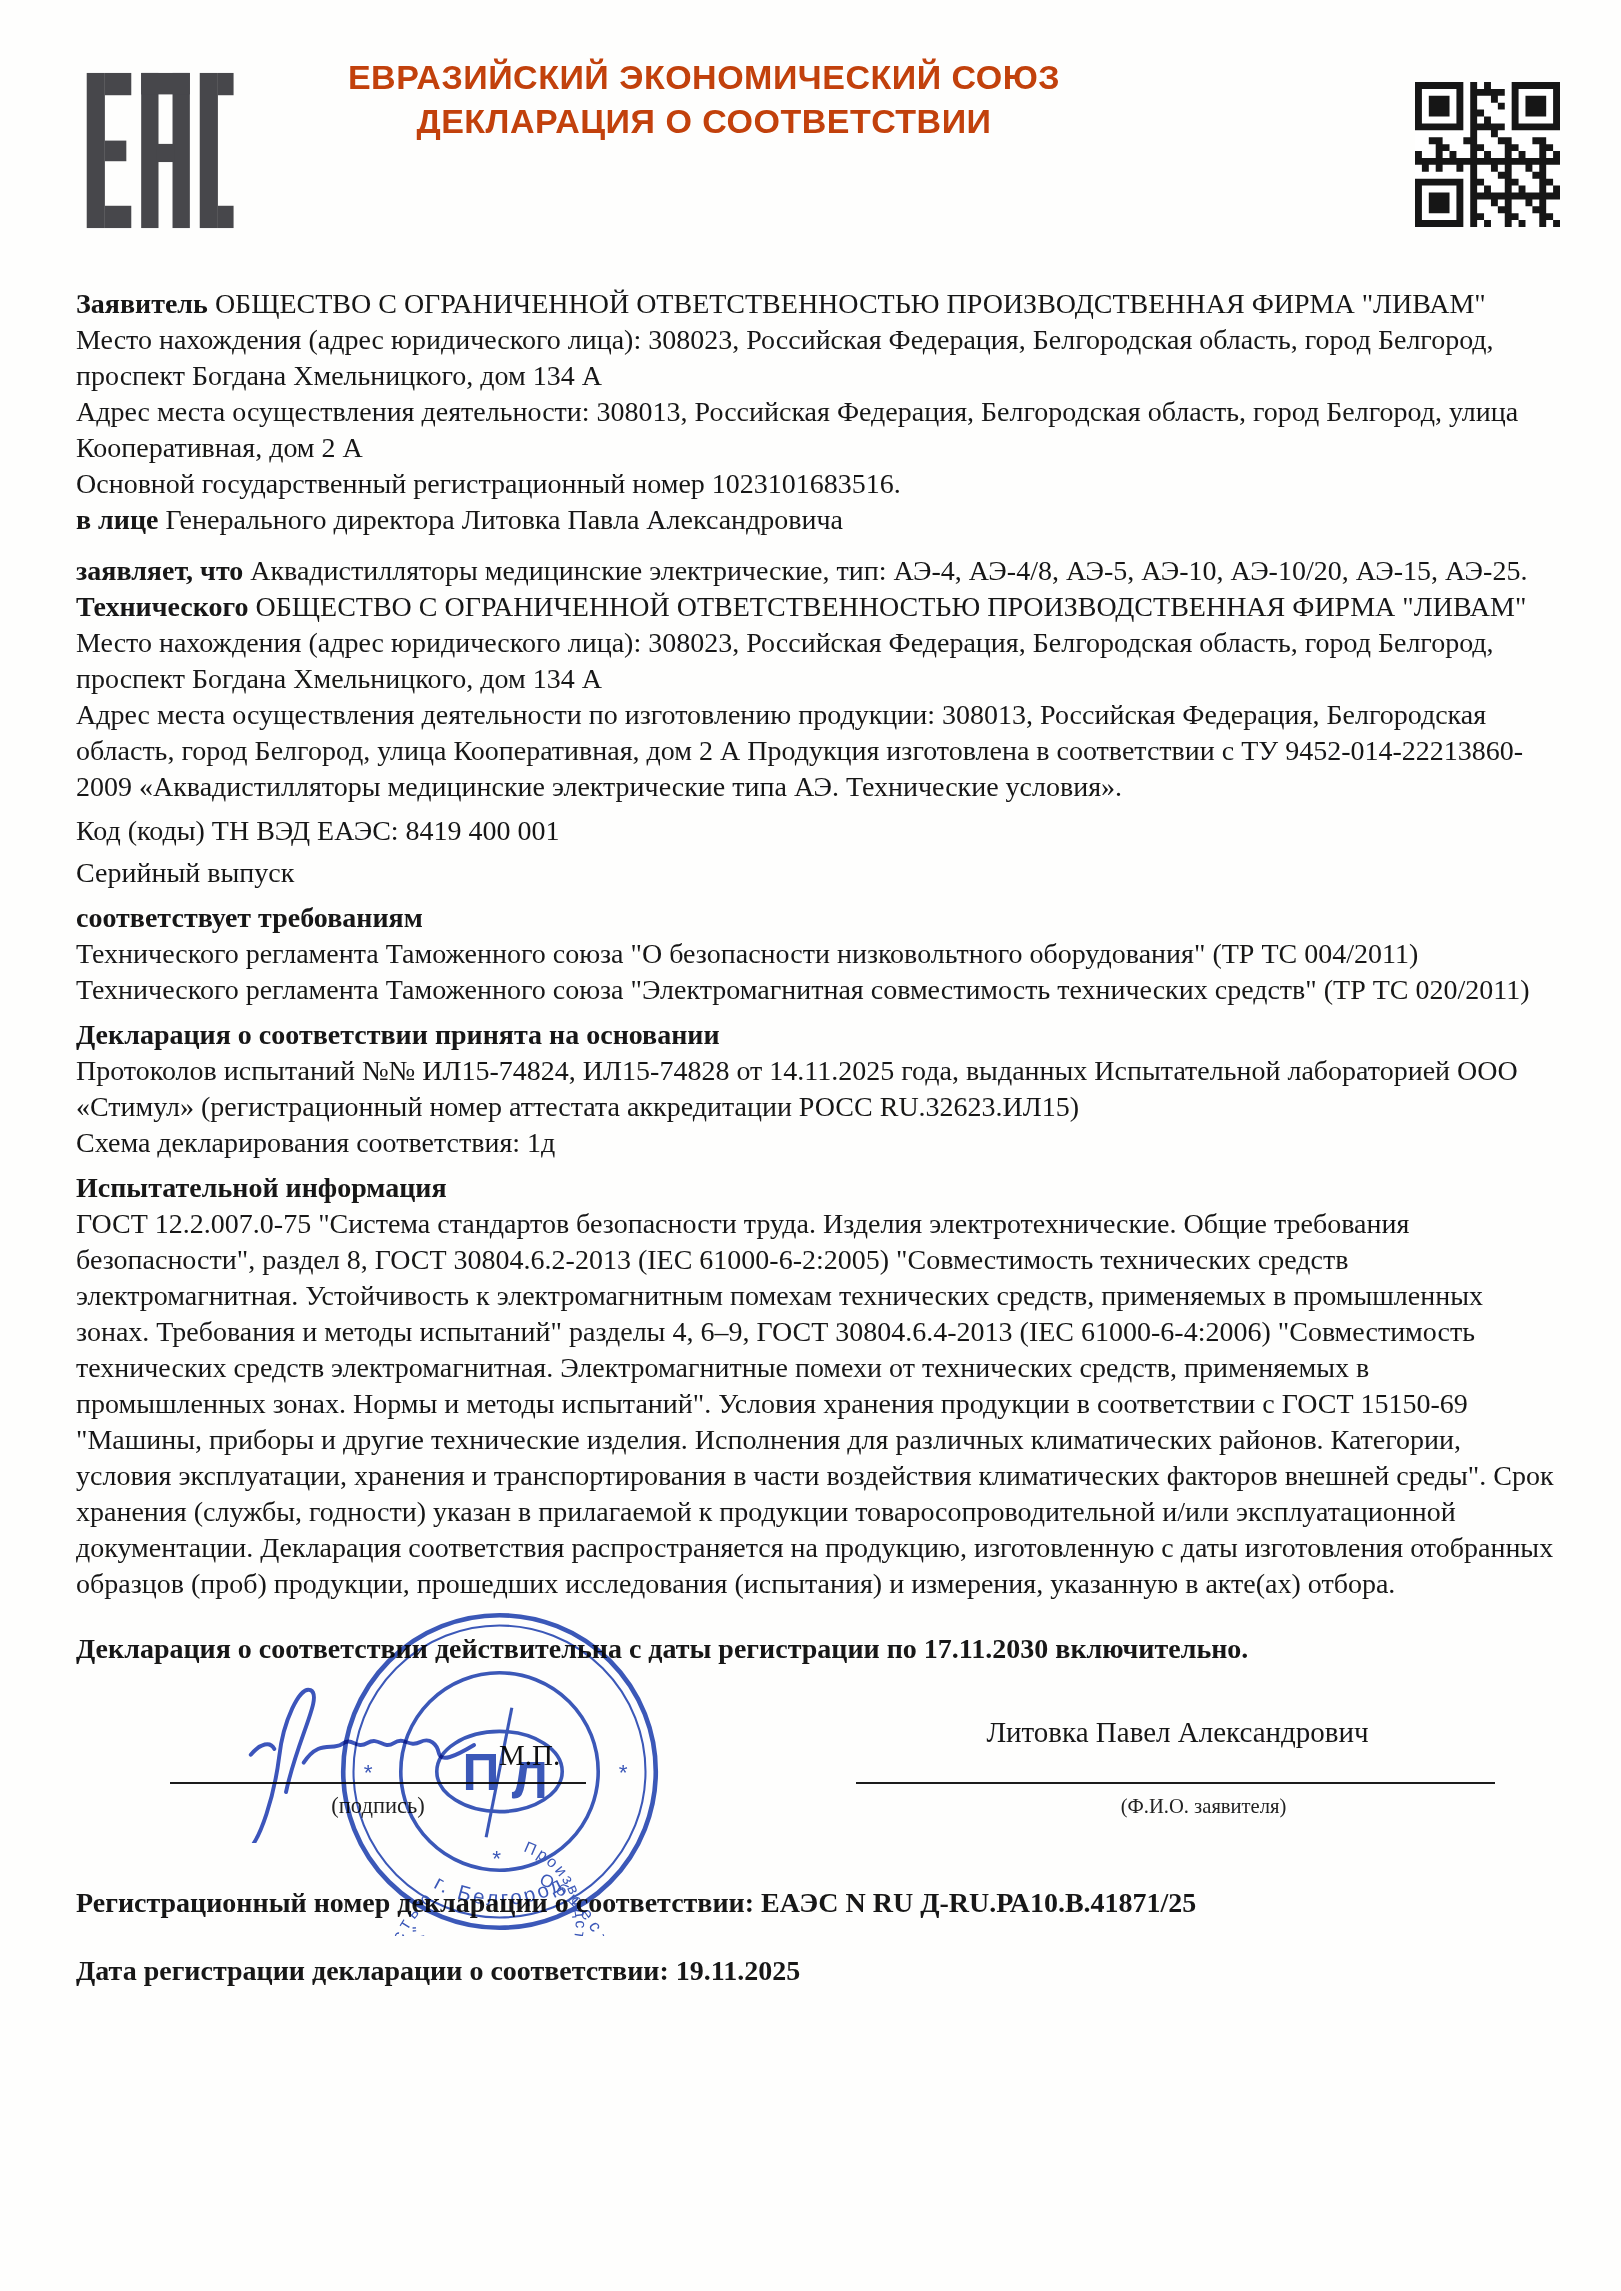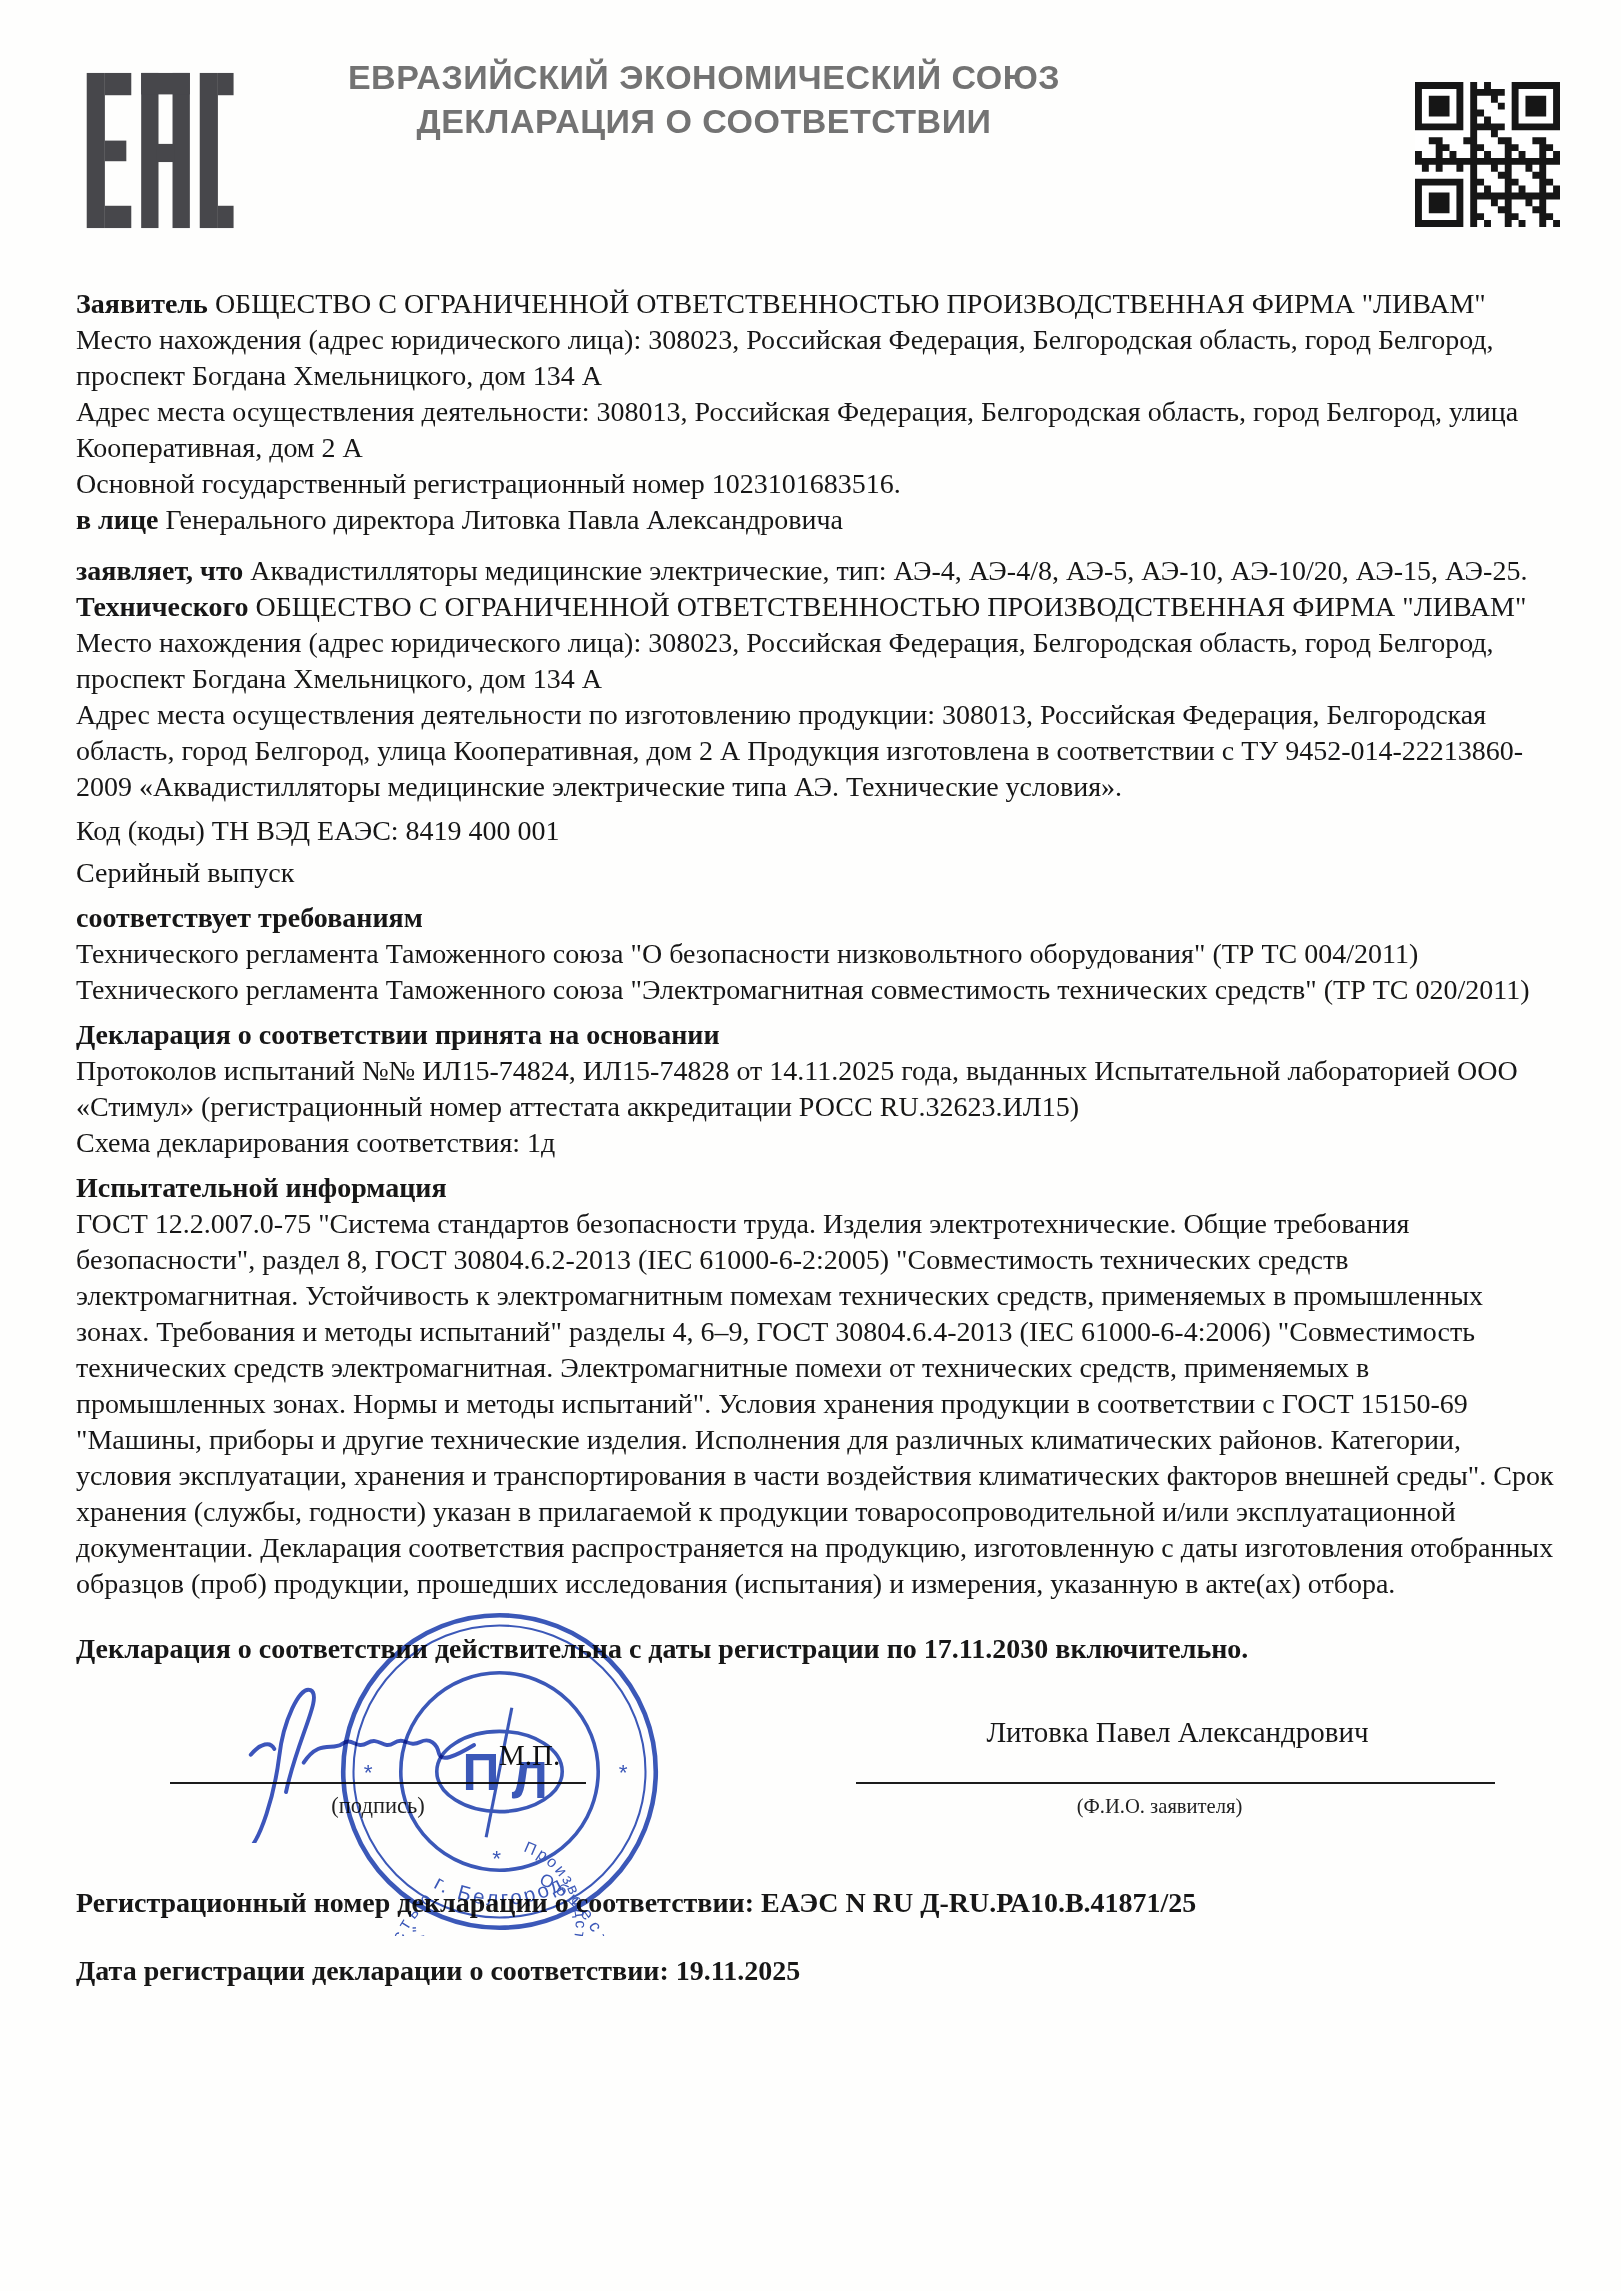--- a/index.html
+++ b/index.html
@@ -12,21 +12,21 @@
   }
   .page{position:absolute;inset:0;background:#fefefdf5}
 
   
   .doc-header{display:flex;align-items:flex-start;padding:39px 61px 0 74px}
   .eac{width:169px;height:165px;flex:none;margin-top:29px}
   .titles{
     flex:1;text-align:center;
     font-family:"Liberation Sans",sans-serif;font-weight:bold;
     font-size:34px;line-height:44px;letter-spacing:0.5px;
-    margin-top:15.7px;padding-right:250px;color:#737373;
+    margin-top:15.7px;padding-right:250px;color:#c2410c;
   }
   .qr{width:145px;height:145px;flex:none;margin-top:43px}
 
   
   .content{margin:53px 67px 0 76px;font-size:28px;line-height:36px}
   p{margin:0;text-align:left}
   .mt-xs{margin-top:5.9px}
   .mt-s{margin-top:8.8px}
   .mt-m{margin-top:14.7px}
   .mt-l{margin-top:29px}
@@ -38,21 +38,21 @@
     position:absolute;left:94px;top:102px;width:416px;
     border-bottom:2px solid #1c1c1c;
   }
   .sig-caption{
     position:absolute;left:94px;top:108px;width:416px;
     text-align:center;font-size:22.5px;color:#222;
   }
   .mp-mark{position:absolute;left:423px;top:57px;font-size:29px;color:#111;z-index:1}
   .fio-name{position:absolute;left:784px;top:34px;width:635px;text-align:center;font-size:29px}
   .fio-line{position:absolute;left:780px;top:102px;width:639px;border-bottom:2px solid #1c1c1c}
-  .fio-caption{position:absolute;left:764px;top:108px;width:639px;text-align:center;font-size:20.6px;color:#222}
+  .fio-caption{position:absolute;left:808px;top:108px;width:639px;text-align:center;font-size:20.6px;color:#222}
 
   .stamp{
     position:absolute;left:259px;top:-73px;width:329px;height:329px;
     opacity:.92;mix-blend-mode:multiply;pointer-events:none;z-index:3;
   }
   .autograph{position:absolute;left:116px;top:-33px;z-index:2;pointer-events:none;mix-blend-mode:multiply}
 
   .reg-line{margin-top:31px;font-weight:bold}
   .reg-date{margin-top:32px;font-weight:bold}
 </style>

